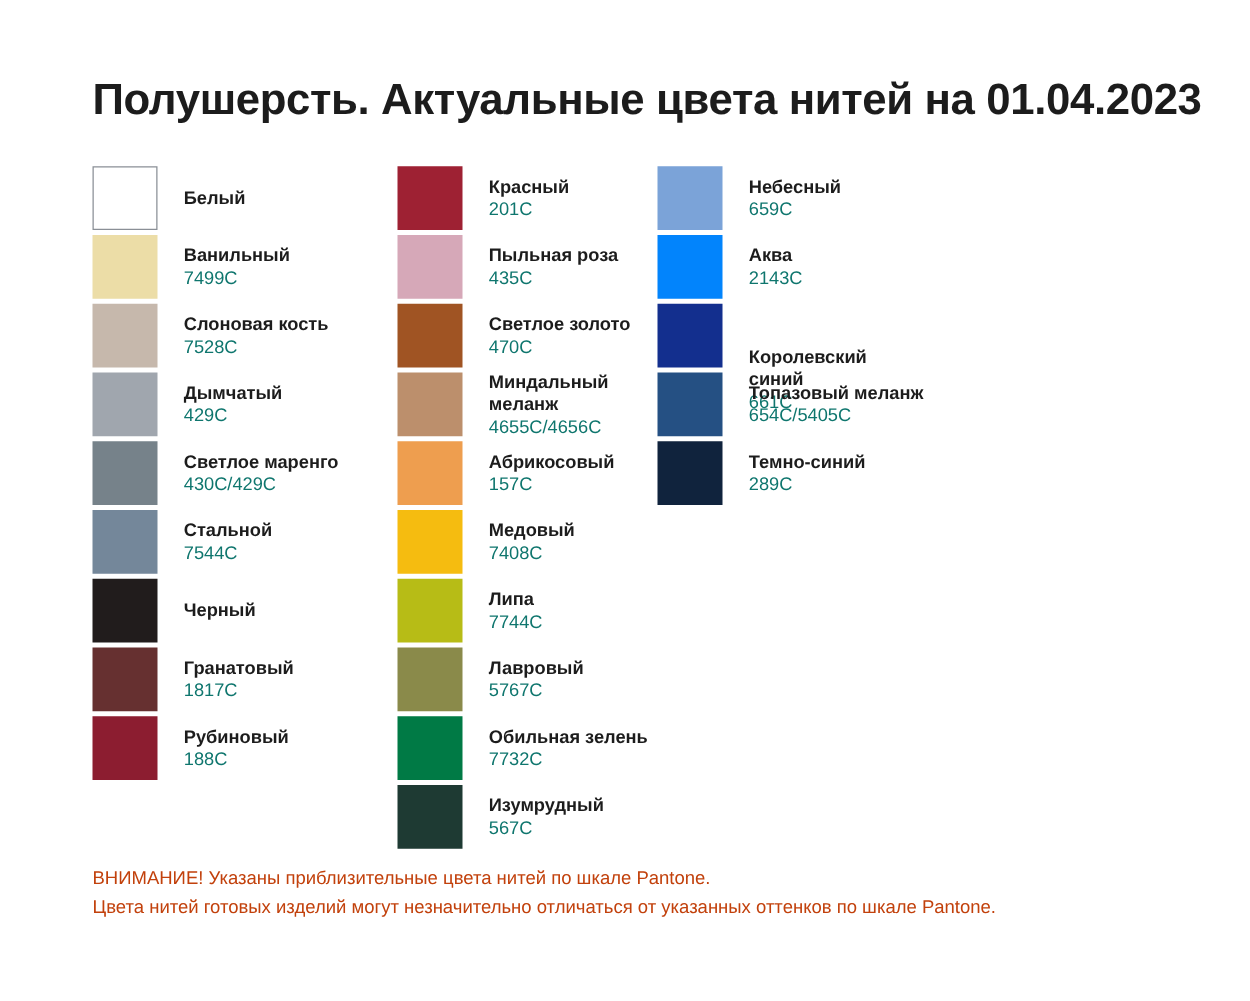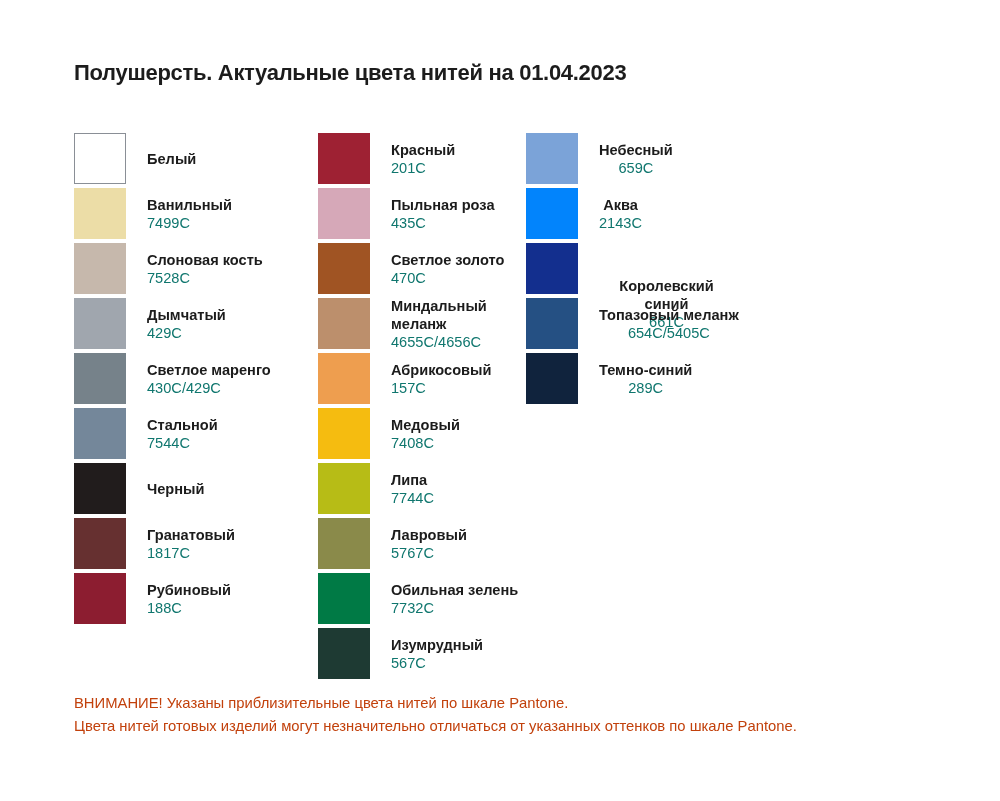--- a/index.html
+++ b/index.html
@@ -18,42 +18,42 @@
   .page {
     position: relative;
     width: 1000px;
     height: 801px;
     box-sizing: border-box;
   }
   .page-title {
     position: absolute;
     left: 74px;
     top: 60px;
-    font-size: 22px;
+    font-size: 35px;
     font-weight: bold;
     letter-spacing: -0.3px;
     color: #1c1c1c;
     white-space: nowrap;
   }
   .columns {
     position: absolute;
     left: 74px;
     top: 133px;
     width: 900px;
     display: flex;
     flex-direction: row;
     align-items: flex-start;
   }
   .color-column {
     display: flex;
     flex-direction: column;
   }
   .col-1 { width: 244px; }
   .col-2 { width: 208px; }
-  .col-3 { width: 300px; text-align: center; }
+  .col-3 { width: 300px; }
 
   .color-row {
     display: flex;
     flex-direction: row;
     align-items: flex-start;
     height: 51px;
     margin-bottom: 4px;
   }
   .swatch {
     width: 52px;

